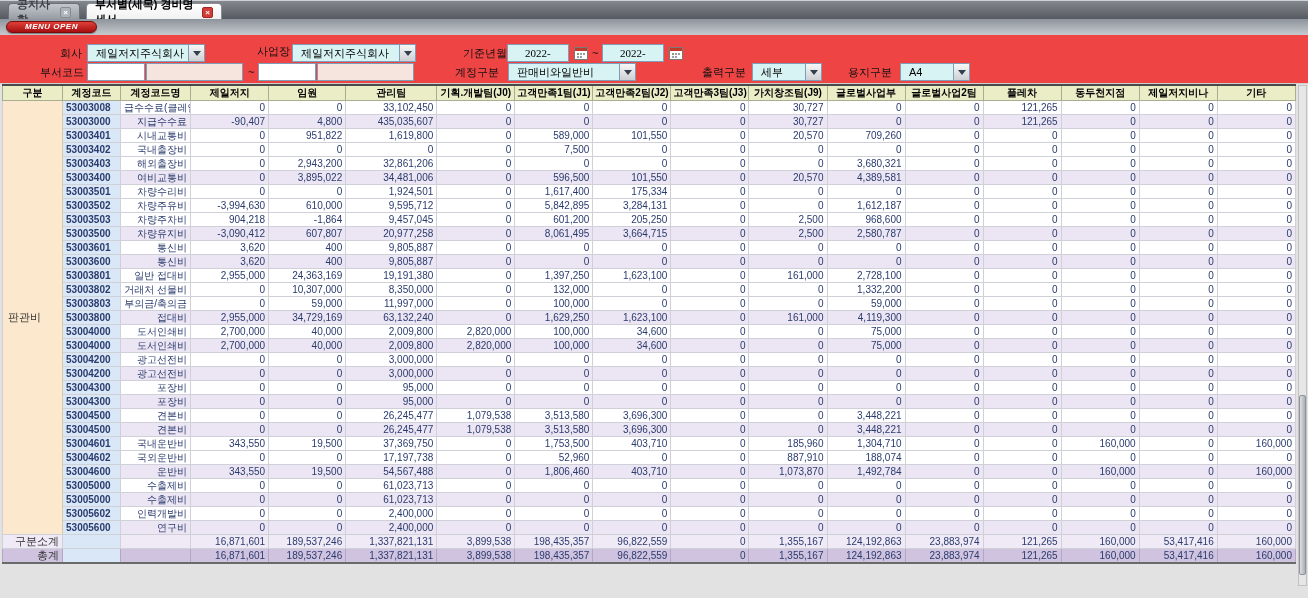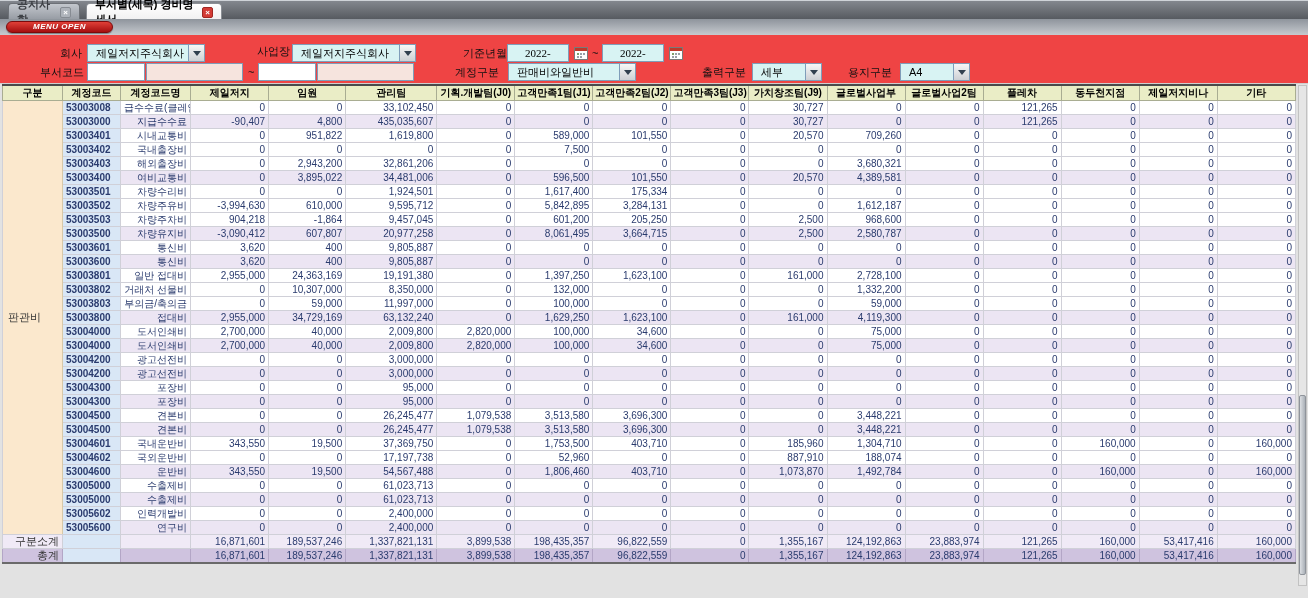--- a/index.html
+++ b/index.html
@@ -17,21 +17,21 @@
   .tab.active { left:86px; width:136px; background:linear-gradient(#ffffff,#f0f0f1);
                 border:1px solid #8a8e94; border-bottom:none; color:#000; }
   .tab-close { width:11px; height:11px; border-radius:2px; font-size:8px; line-height:10px;
                text-align:center; font-weight:bold; flex:0 0 auto; }
   .tab-close.gray { background:#aeb3ba; border:1px solid #868b92; color:#fff; }
   .tab-close.red  { background:#d33b35; border:1px solid #a02723; color:#fff; }
 
   
   .menustrip { position:absolute; left:0; top:19px; width:100%; height:16px;
                background:linear-gradient(#8e949c,#c6cacf); }
-  .menu-open { position:absolute; left:6px; top:2px; height:12px; padding:0 26px;
+  .menu-open { position:absolute; left:6px; top:2px; height:12px; padding:0 18px;
                background:linear-gradient(#e04038,#a50f10); border:1px solid #7c0a0b; border-radius:7px;
                color:#fff; font-size:8px; font-weight:bold; font-style:italic; letter-spacing:.5px;
                line-height:10px; cursor:pointer; box-shadow:0 1px 1px rgba(0,0,0,.35); }
 
   
   .formarea { position:absolute; left:0; top:35px; width:100%; height:49px; background:#ef4444;
               border-bottom:1px solid #cfcfcf; font-size:11px; color:#111; }
   .fl { position:absolute; white-space:nowrap; line-height:17px; }
   .sel { position:absolute; height:18px; background:#d8f3f3; border:1px solid #7f9db9;
          display:flex; align-items:center; font-size:11px; color:#000; cursor:pointer; }

